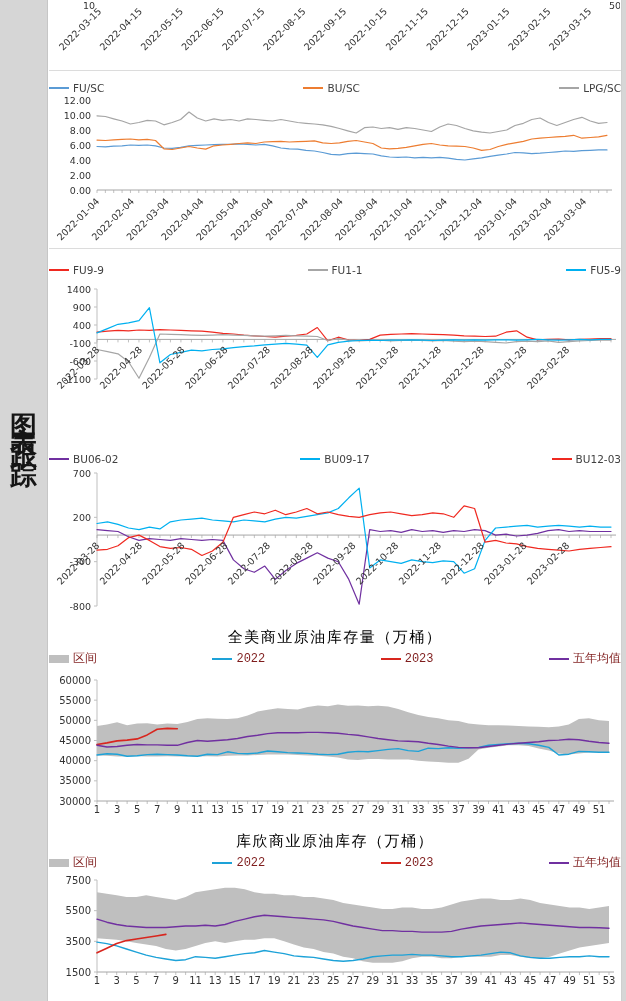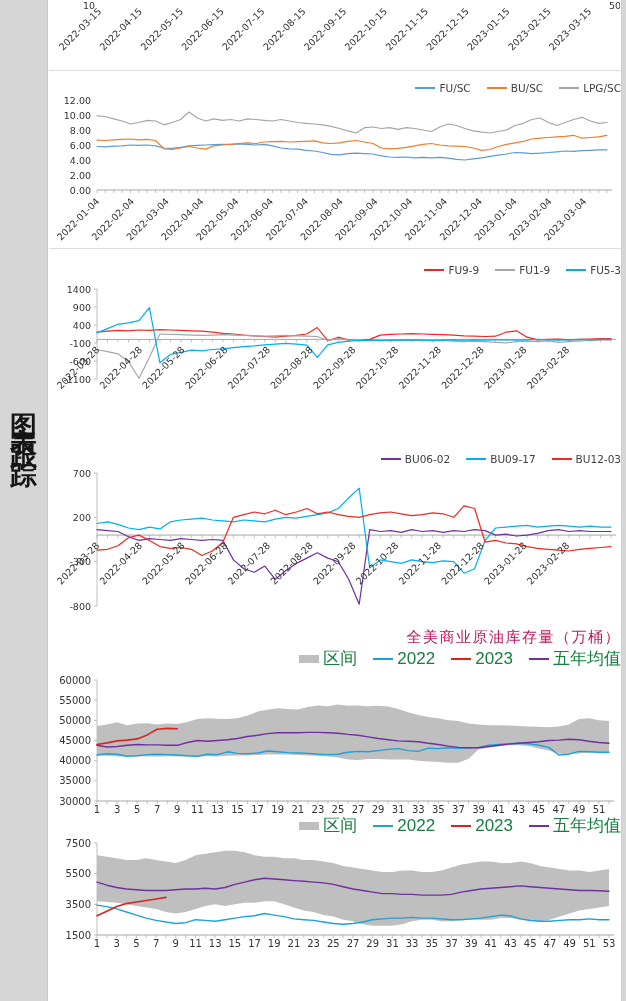--- a/index.html
+++ b/index.html
@@ -8,28 +8,28 @@
   .sidebar{position:absolute;left:0;top:0;width:48px;height:1001px;
            background:#d6d6d6;border-right:1px solid #c6c6c6;box-sizing:border-box}
   .sidebar-title{position:absolute;top:392px;left:50%;transform:translateX(-50%);
            writing-mode:vertical-rl;text-orientation:upright;
            font-family:"DejaVu Serif",serif;font-weight:700;font-size:27px;
            letter-spacing:15px;color:#151515;white-space:nowrap}
   .rightstrip{position:absolute;right:0;top:0;width:5px;height:1001px;
            background:#d6d6d6;border-left:1px solid #cfcfcf;box-sizing:border-box}
   .content{position:absolute;left:49px;top:0;width:572px;height:1001px;background:#fff}
   .divider{height:1px;background:#dcdcdc}
-  .legend{display:flex;justify-content:flex-end;align-items:center;gap:16px;
+  .legend{display:flex;justify-content:space-between;align-items:center;gap:16px;
           font-size:10.5px;color:#404040;height:15px}
-  .legend.serif{font-family:Liberation Sans, sans-serif;font-size:17px;color:#15803d;height:19px}
+  .legend.serif{font-family:Liberation Mono, monospace;font-size:12px;color:#7f1d1d;height:19px}
   .leg-item{display:inline-flex;align-items:center}
   .leg-line{display:inline-block;width:20px;height:2px;margin-right:4px}
   .leg-band{display:inline-block;width:20px;height:8px;margin-right:4px}
-  .chart-title{text-align:right;font-family:Liberation Sans, sans-serif;font-size:15px;
-          color:#be185d;letter-spacing:1.5px;height:21px}
+  .chart-title{text-align:center;font-family:Liberation Sans, sans-serif;font-size:15px;
+          color:#000000;letter-spacing:1.5px;height:21px}
   .c2{padding-top:9px}.c3{padding-top:13px}.c4{padding-top:16px}
   .c5 .chart-title{margin-top:12px}.c6 .chart-title{margin-top:16px}
   svg{display:block}
   svg text{fill:#333333}
 </style>
 </head>
 <body>
 
 <div class="sidebar">
   <div class="sidebar-title">图表跟踪</div>
@@ -167,25 +167,25 @@
   <div class="divider"></div>
 
   <div class="chart c3">
     <div class="legend">
         <span class="leg-item">
           <span class="leg-line" style="background: rgb(239, 41, 32);"></span>
           <span>FU9-9</span>
         </span>
         <span class="leg-item">
           <span class="leg-line" style="background: rgb(166, 166, 166);"></span>
-          <span>FU1-9</span>
+          <span>FU1-1</span>
         </span>
         <span class="leg-item">
           <span class="leg-line" style="background: rgb(0, 176, 240);"></span>
-          <span>FU5-3</span>
+          <span>FU5-9</span>
         </span>
       </div>
     <svg width="571" height="158" viewBox="0 0 571 158" style="font-size: 9.5px;">
         <line x1="48" y1="12" x2="48" y2="102" stroke="#bfbfbf" stroke-width="1"></line>
         <line x1="45" y1="12" x2="48" y2="12" stroke="#bfbfbf"></line>
         <line x1="45" y1="30" x2="48" y2="30" stroke="#bfbfbf"></line>
         <line x1="45" y1="48" x2="48" y2="48" stroke="#bfbfbf"></line>
         <line x1="45" y1="66" x2="48" y2="66" stroke="#bfbfbf"></line>
         <line x1="45" y1="84" x2="48" y2="84" stroke="#bfbfbf"></line>
         <line x1="45" y1="102" x2="48" y2="102" stroke="#bfbfbf"></line>
@@ -474,20 +474,21 @@
         <text x="449.6" y="145.0" text-anchor="middle">41</text>
         <text x="469.7" y="145.0" text-anchor="middle">43</text>
         <text x="489.7" y="145.0" text-anchor="middle">45</text>
         <text x="509.8" y="145.0" text-anchor="middle">47</text>
         <text x="529.9" y="145.0" text-anchor="middle">49</text>
         <text x="550.0" y="145.0" text-anchor="middle">51</text>
       </svg>
   </div>
 
   <div class="chart c6">
+    <div class="chart-title">库欣商业原油库存（万桶）</div>
     <div class="legend serif">
         <span class="leg-item">
           <span class="leg-band" style="background: rgb(191, 191, 191);"></span>
           <span>区间</span>
         </span>
         <span class="leg-item">
           <span class="leg-line" style="background: rgb(29, 162, 216);"></span>
           <span>2022</span>
         </span>
         <span class="leg-item">

